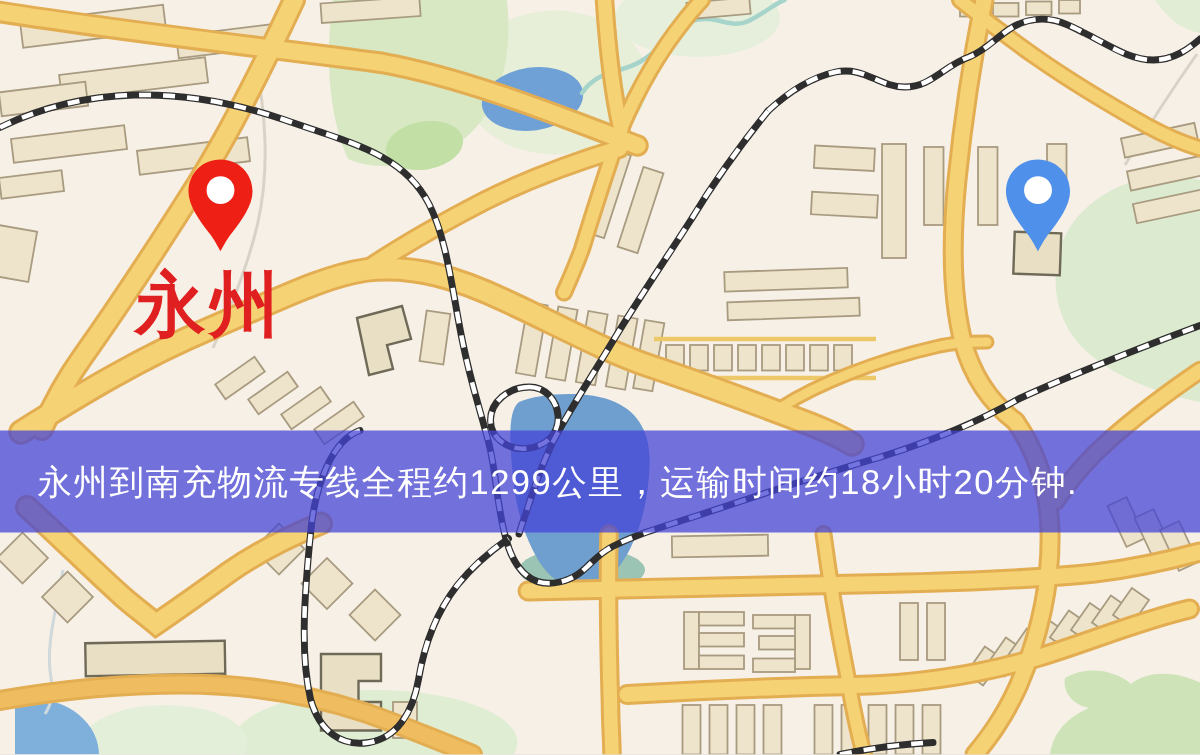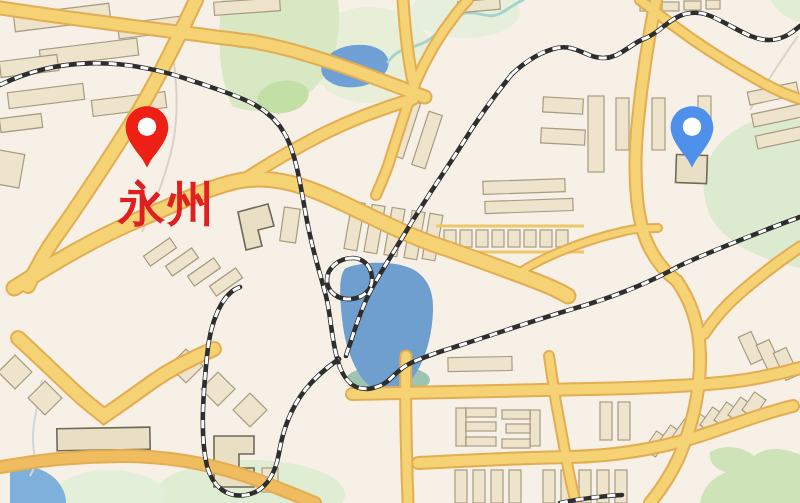--- a/index.html
+++ b/index.html
@@ -18,21 +18,21 @@
   .stream{fill:none;stroke:#d9d3c7;stroke-width:2;}
   .wstream{fill:none;stroke:#cfd8da;stroke-width:2;}
   .river{fill:none;stroke:#a6d4cb;stroke-width:3;stroke-linecap:round;}
   
   .pin{position:absolute;width:52px;height:66px;}
   .pin-origin{left:121px;top:104px;}
   .pin-dest{left:666px;top:104px;}
   
   .maplabel{position:absolute;line-height:1;white-space:nowrap;}
   .label-origin{left:90px;top:180px;font-family:"DejaVu Serif","Liberation Serif",serif;
-                font-size:47px;font-weight:bold;color:#e02020;letter-spacing:2px;margin-left:28px;}
+                font-size:47px;font-weight:bold;color:#e02020;letter-spacing:2px;}
   .label-dest{left:643px;top:181px;font-family:"DejaVu Sans","Liberation Sans",sans-serif;
               font-size:45px;font-weight:bold;color:#2424dd;letter-spacing:4px;}
   
   .banner{position:absolute;left:0;top:287px;width:800px;height:68px;
           background:rgba(68,68,214,0.74);display:flex;align-items:center;}
   .banner span{color:#ffffff;font-size:23px;letter-spacing:1px;padding-left:25px;
                font-family:"Liberation Sans",sans-serif;}
 </style>
 </head>
 <body>
@@ -250,13 +250,16 @@
     <path d="M28,2 C15,2 5,12 5,25 C5,35 13,46 20,55 C24,60 28,68 28,68 C28,68 32,60 36,55 C43,46 51,35 51,25 C51,12 41,2 28,2 Z" fill="#ee2015"></path>
     <circle cx="28" cy="24" r="10" fill="#ffffff"></circle>
   </svg>
   <div class="maplabel label-origin">永州</div>
 
   <svg class="pin pin-dest" viewBox="0 0 56 70">
     <path d="M28,2 C15,2 5,12 5,25 C5,35 13,46 20,55 C24,60 28,68 28,68 C28,68 32,60 36,55 C43,46 51,35 51,25 C51,12 41,2 28,2 Z" fill="#4f90ea"></path>
     <circle cx="28" cy="24" r="10" fill="#ffffff"></circle>
   </svg>
 
+  <div class="banner">
+    <span>永州到南充物流专线全程约1299公里，运输时间约18小时20分钟.</span>
+  </div>
 </div>
 
 </body></html>

